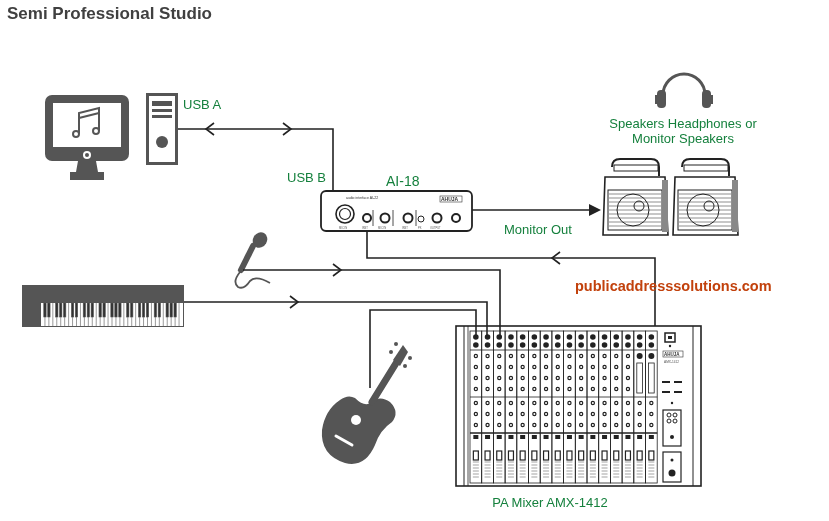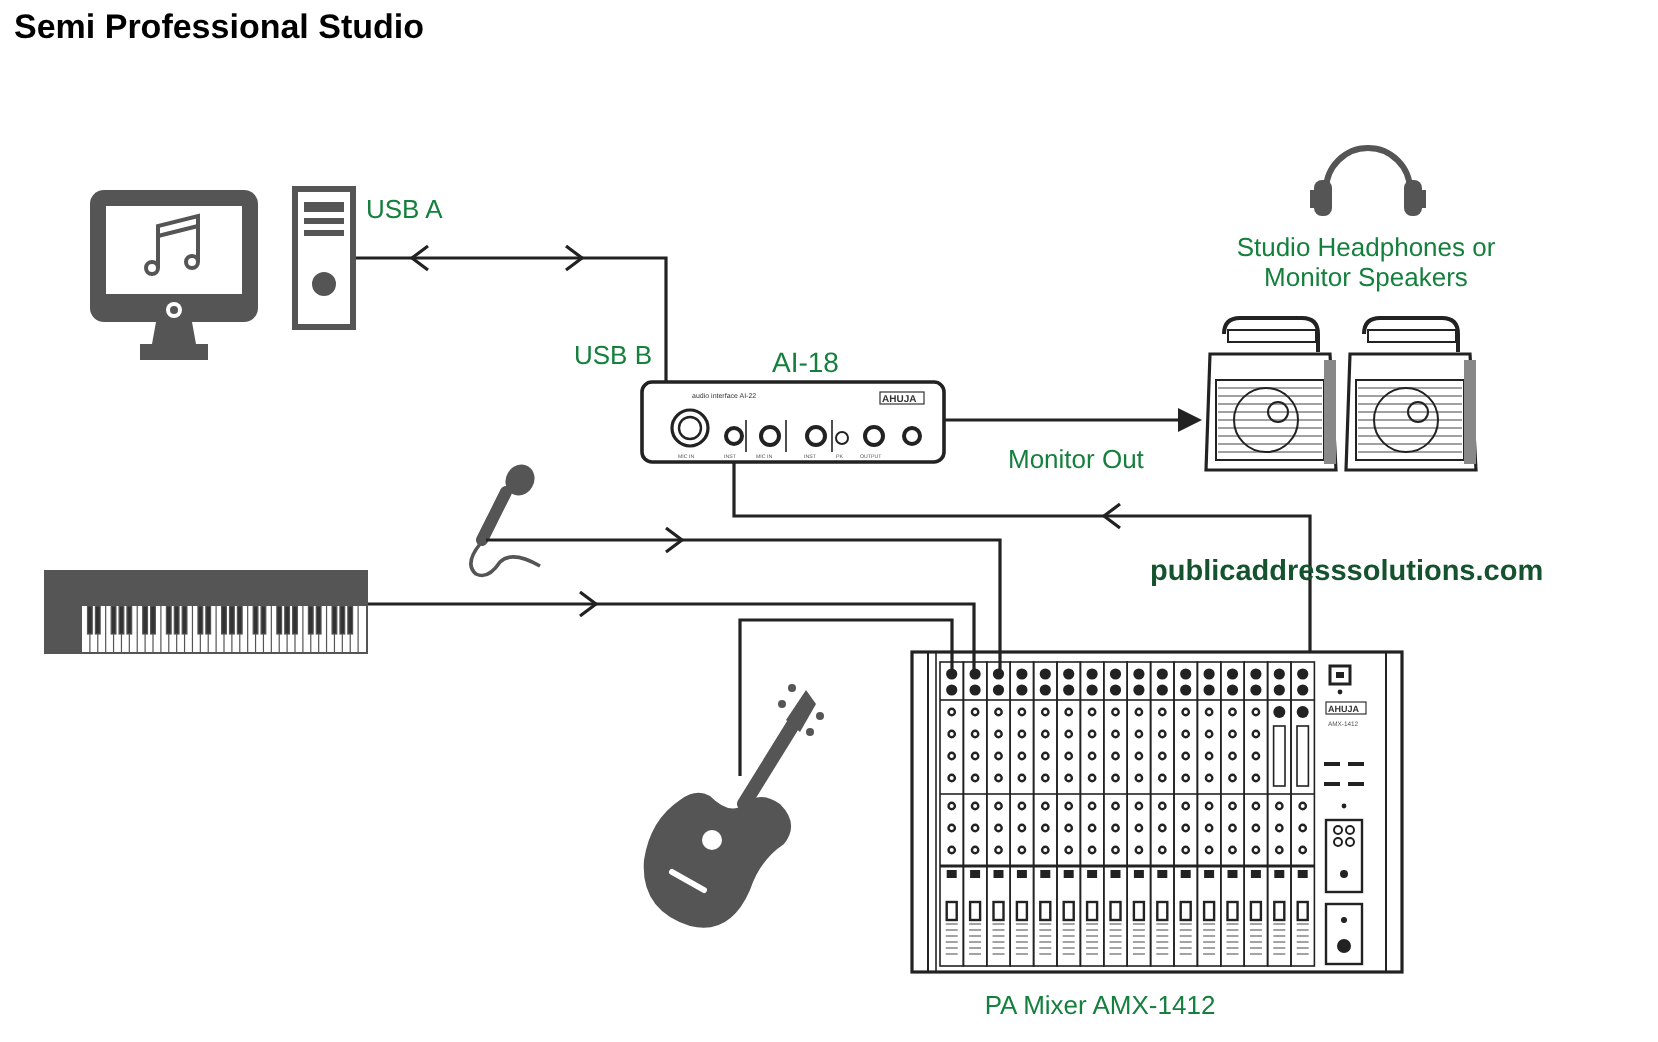--- a/index.html
+++ b/index.html
@@ -1,20 +1,20 @@
 <!DOCTYPE html>
 <html><head>
 <meta charset="utf-8">
 <style>
   html, body { margin:0; padding:0; background:#fff; }
   body { width:829px; height:521px; position:relative; overflow:hidden; font-family:"Liberation Sans", sans-serif; color:#222; }
-  .title { position:absolute; left:7px; top:4px; font-size:17px; font-weight:bold; color:#000000; }
+  .title { position:absolute; left:7px; top:4px; font-size:17px; font-weight:bold; color:#404040; }
   .lbl { position:absolute; font-size:13px; color:#15803d; white-space:nowrap; }
   .lbl-c { text-align:center; }
-  .watermark { position:absolute; left:575px; top:278px; font-size:14.5px; font-weight:bold; color:#14532d; }
+  .watermark { position:absolute; left:575px; top:278px; font-size:14.5px; font-weight:bold; color:#c2410c; }
   svg#dia { position:absolute; left:0; top:0; }
 </style>
 </head>
 <body>
 
 <div class="title">Semi Professional Studio</div>
 
 <svg id="dia" width="829" height="521" viewBox="0 0 829 521">
   <defs>
     <marker id="chev" viewBox="0 0 10 10" refX="6" refY="5" markerWidth="10" markerHeight="10" orient="auto-start-reverse">
@@ -599,16 +599,16 @@
     <line x1="476" y1="326" x2="476" y2="338"></line>
     <line x1="487" y1="326" x2="487" y2="338"></line>
     <line x1="500" y1="326" x2="500" y2="338"></line>
   </g>
 </svg>
 
 <div class="lbl" style="left:183px;top:97px;">USB A</div>
 <div class="lbl" style="left:287px;top:170px;">USB B</div>
 <div class="lbl" style="left:386px;top:173px;font-size:14px;">AI-18</div>
 <div class="lbl" style="left:504px;top:188px;margin-top:34px;">Monitor Out</div>
-<div class="lbl lbl-c" style="left:598px;top:116px;width:170px;">Studio Headphones or</div>
+<div class="lbl lbl-c" style="left:598px;top:116px;width:170px;">Speakers Headphones or</div>
 <div class="lbl lbl-c" style="left:598px;top:131px;width:170px;">Monitor Speakers</div>
 <div class="watermark">publicaddresssolutions.com</div>
 <div class="lbl lbl-c" style="left:460px;top:495px;width:180px;">PA Mixer AMX-1412</div>
 
 </body></html>

